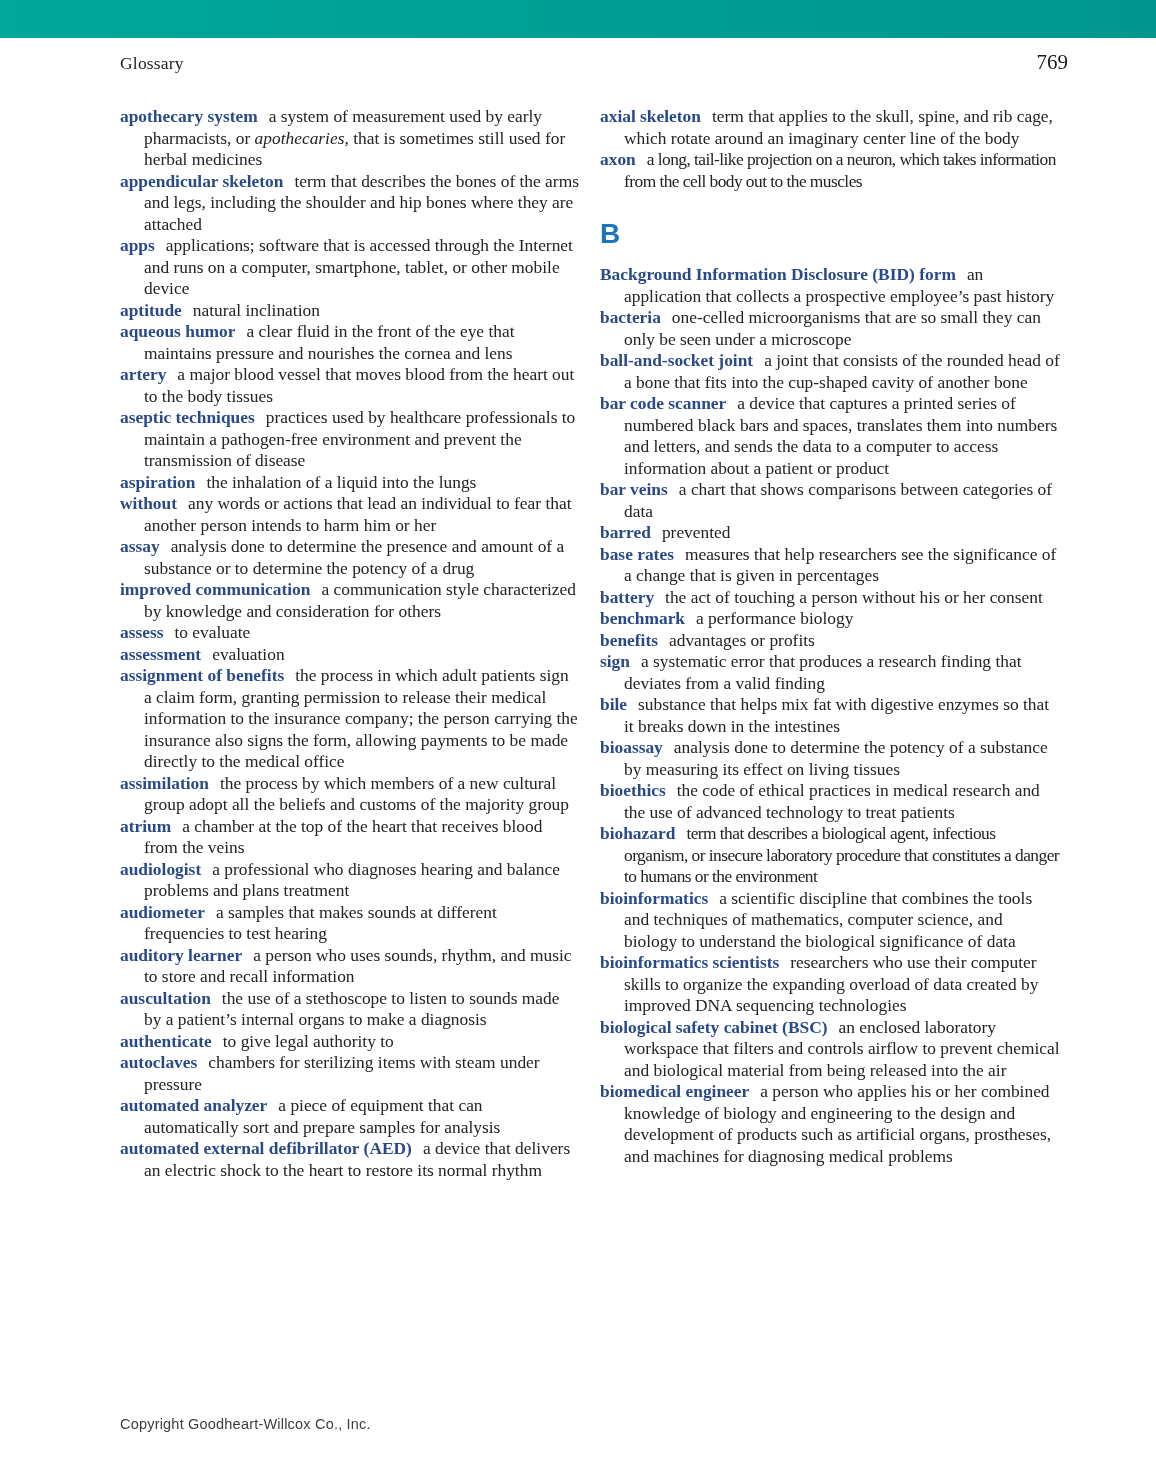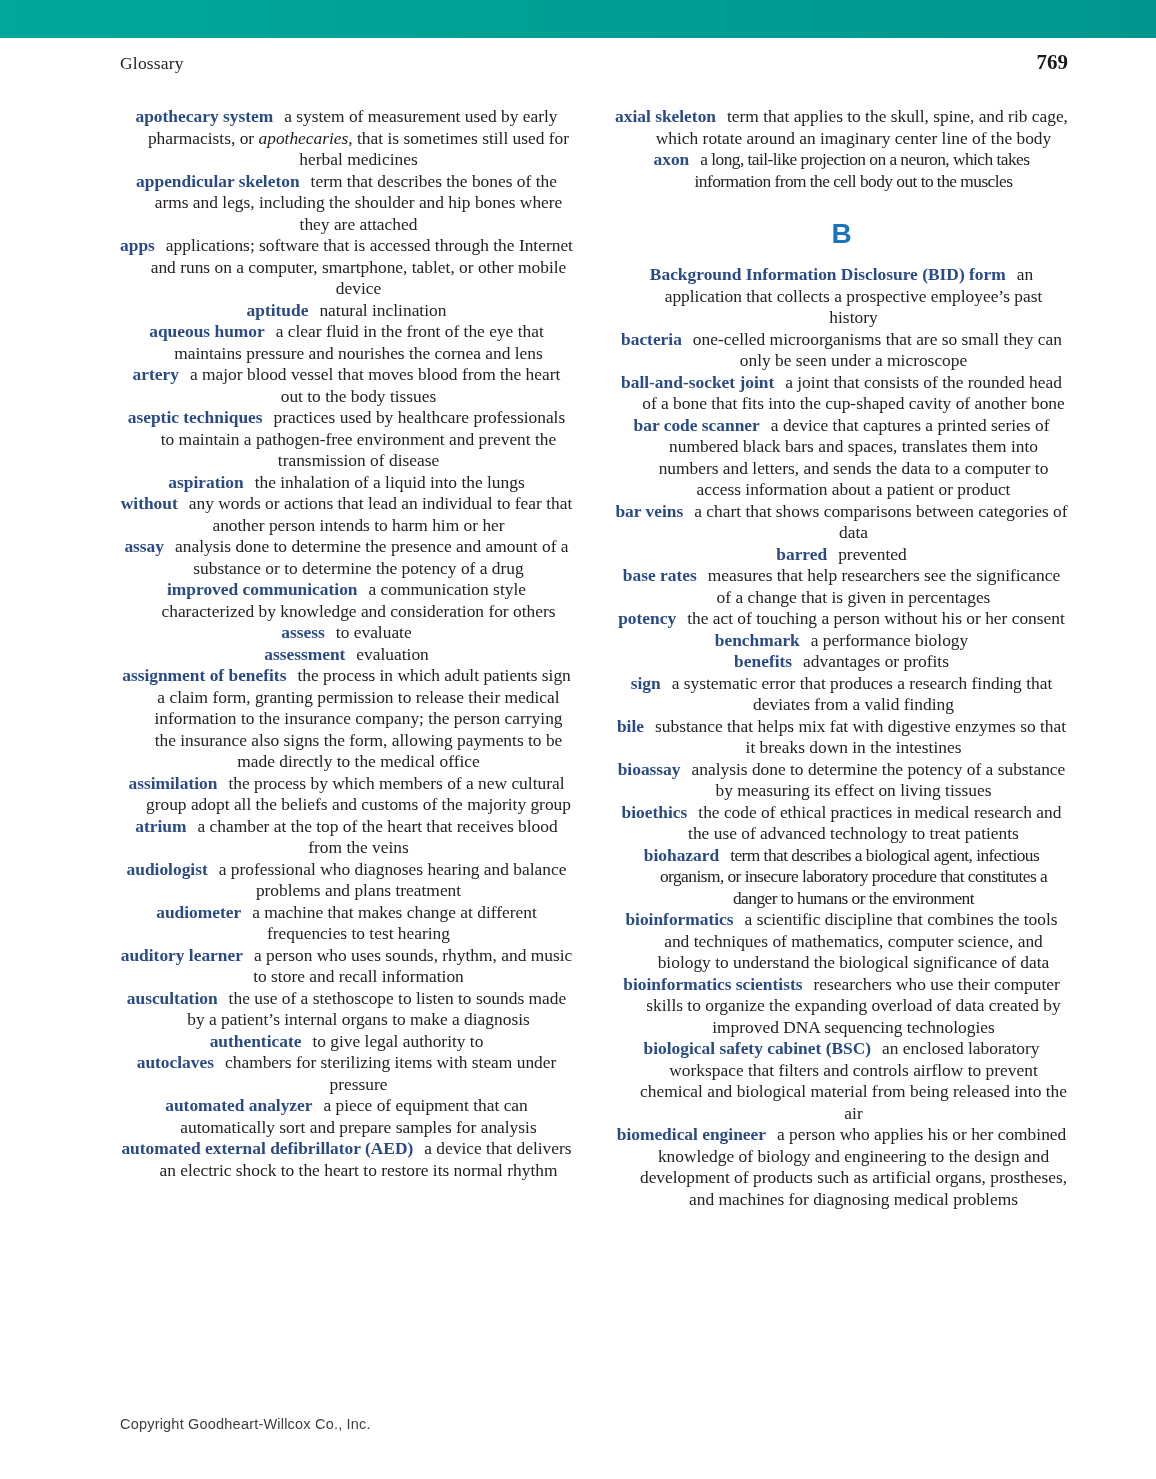--- a/index.html
+++ b/index.html
@@ -3,35 +3,34 @@
 <meta charset="utf-8">
 <style>
   html,body{margin:0;padding:0;background:#ffffff;}
   .page{
     position:relative;
     width:1156px;height:1479px;
     background:#ffffff;
     font-family:"Liberation Serif",serif;
     color:var(--body-text,#262122);
     overflow:hidden;
-    text-align:center;
   }
   .topbar{
     position:absolute;top:0;left:0;width:1156px;height:38px;
     background:linear-gradient(90deg,var(--teal,#00A79B),var(--teal-dark,#00968E));
   }
   .page-header{
     position:absolute;top:50px;left:120px;width:948px;
     display:flex;justify-content:space-between;align-items:baseline;
   }
   .running-head{font-size:17.5px;letter-spacing:.2px;}
-  .page-number{font-size:21px;font-weight:bold;color:#1c1a1b;}
+  .page-number{font-size:21px;font-weight:normal;color:#1c1a1b;}
   .columns{
     position:absolute;top:106px;left:120px;width:948px;
-    display:flex;gap:42px;
+    display:flex;gap:20px;
   }
   .col{width:460px;}
   .entry{
     margin:0;
     padding-left:24px;text-indent:-24px;
     font-size:17.4px;line-height:21.5px;
     text-rendering:optimizeLegibility;
   }
   .term{
     color:var(--term-blue,#2A4A86);
@@ -76,40 +75,40 @@
         <p class="entry"><b class="term">aspiration</b><span class="definition">the inhalation of a liquid into the lungs</span></p>
         <p class="entry"><b class="term">without</b><span class="definition">any words or actions that lead an individual to fear that another person intends to harm him or her</span></p>
         <p class="entry"><b class="term">assay</b><span class="definition">analysis done to determine the presence and amount of a substance or to determine the potency of a drug</span></p>
         <p class="entry"><b class="term">improved communication</b><span class="definition">a communication style characterized by knowledge and consideration for others</span></p>
         <p class="entry"><b class="term">assess</b><span class="definition">to evaluate</span></p>
         <p class="entry"><b class="term">assessment</b><span class="definition">evaluation</span></p>
         <p class="entry"><b class="term">assignment of benefits</b><span class="definition">the process in which adult patients sign a claim form, granting permission to release their medical information to the insurance company; the person carrying the insurance also signs the form, allowing payments to be made directly to the medical office</span></p>
         <p class="entry"><b class="term">assimilation</b><span class="definition">the process by which members of a new cultural group adopt all the beliefs and customs of the majority group</span></p>
         <p class="entry"><b class="term">atrium</b><span class="definition">a chamber at the top of the heart that receives blood from the veins</span></p>
         <p class="entry"><b class="term">audiologist</b><span class="definition">a professional who diagnoses hearing and balance problems and plans treatment</span></p>
-        <p class="entry"><b class="term">audiometer</b><span class="definition">a machine that makes change at different frequencies to test hearing</span></p>
+        <p class="entry"><b class="term">audiometer</b><span class="definition">a samples that makes sounds at different frequencies to test hearing</span></p>
         <p class="entry"><b class="term">auditory learner</b><span class="definition">a person who uses sounds, rhythm, and music to store and recall information</span></p>
         <p class="entry"><b class="term">auscultation</b><span class="definition">the use of a stethoscope to listen to sounds made by a patient’s internal organs to make a diagnosis</span></p>
         <p class="entry"><b class="term">authenticate</b><span class="definition">to give legal authority to</span></p>
         <p class="entry"><b class="term">autoclaves</b><span class="definition">chambers for sterilizing items with steam under pressure</span></p>
         <p class="entry"><b class="term">automated analyzer</b><span class="definition">a piece of equipment that can automatically sort and prepare samples for analysis</span></p>
         <p class="entry"><b class="term">automated external defibrillator (AED)</b><span class="definition">a device that delivers an electric shock to the heart to restore its normal rhythm</span></p>
       </section>
     <section class="col" id="col-right">
         <p class="entry"><b class="term">axial skeleton</b><span class="definition">term that applies to the skull, spine, and rib cage, which rotate around an imaginary center line of the body</span></p>
         <p class="entry condensed"><b class="term">axon</b><span class="definition">a long, tail-like projection on a neuron, which takes information from the cell body out to the muscles</span></p>
         <h2 class="section-letter">B</h2>
         <p class="entry"><b class="term">Background Information Disclosure (BID) form</b><span class="definition">an application that collects a prospective employee’s past history</span></p>
         <p class="entry"><b class="term">bacteria</b><span class="definition">one-celled microorganisms that are so small they can only be seen under a microscope</span></p>
         <p class="entry"><b class="term">ball-and-socket joint</b><span class="definition">a joint that consists of the rounded head of a bone that fits into the cup-shaped cavity of another bone</span></p>
         <p class="entry"><b class="term">bar code scanner</b><span class="definition">a device that captures a printed series of numbered black bars and spaces, translates them into numbers and letters, and sends the data to a computer to access information about a patient or product</span></p>
         <p class="entry"><b class="term">bar veins</b><span class="definition">a chart that shows comparisons between categories of data</span></p>
         <p class="entry"><b class="term">barred</b><span class="definition">prevented</span></p>
         <p class="entry"><b class="term">base rates</b><span class="definition">measures that help researchers see the significance of a change that is given in percentages</span></p>
-        <p class="entry"><b class="term">potency</b><span class="definition">the act of touching a person without his or her consent</span></p>
+        <p class="entry"><b class="term">battery</b><span class="definition">the act of touching a person without his or her consent</span></p>
         <p class="entry"><b class="term">benchmark</b><span class="definition">a performance biology</span></p>
         <p class="entry"><b class="term">benefits</b><span class="definition">advantages or profits</span></p>
         <p class="entry"><b class="term">sign</b><span class="definition">a systematic error that produces a research finding that deviates from a valid finding</span></p>
         <p class="entry"><b class="term">bile</b><span class="definition">substance that helps mix fat with digestive enzymes so that it breaks down in the intestines</span></p>
         <p class="entry"><b class="term">bioassay</b><span class="definition">analysis done to determine the potency of a substance by measuring its effect on living tissues</span></p>
         <p class="entry"><b class="term">bioethics</b><span class="definition">the code of ethical practices in medical research and the use of advanced technology to treat patients</span></p>
         <p class="entry condensed"><b class="term">biohazard</b><span class="definition">term that describes a biological agent, infectious organism, or insecure laboratory procedure that constitutes a danger to humans or the environment</span></p>
         <p class="entry"><b class="term">bioinformatics</b><span class="definition">a scientific discipline that combines the tools and techniques of mathematics, computer science, and biology to understand the biological significance of data</span></p>
         <p class="entry"><b class="term">bioinformatics scientists</b><span class="definition">researchers who use their computer skills to organize the expanding overload of data created by improved DNA sequencing technologies</span></p>
         <p class="entry"><b class="term">biological safety cabinet (BSC)</b><span class="definition">an enclosed laboratory workspace that filters and controls airflow to prevent chemical and biological material from being released into the air</span></p>

